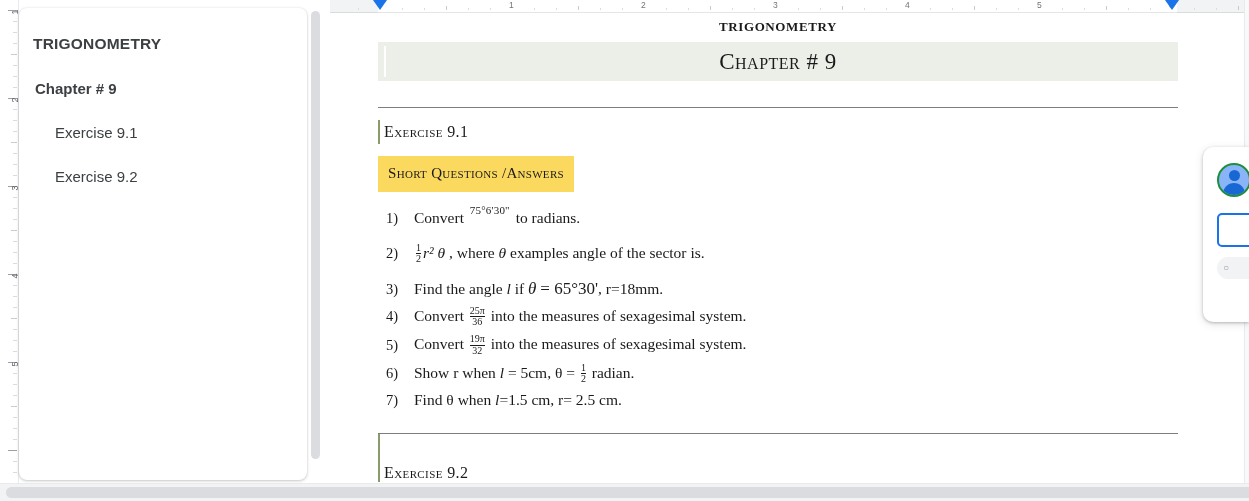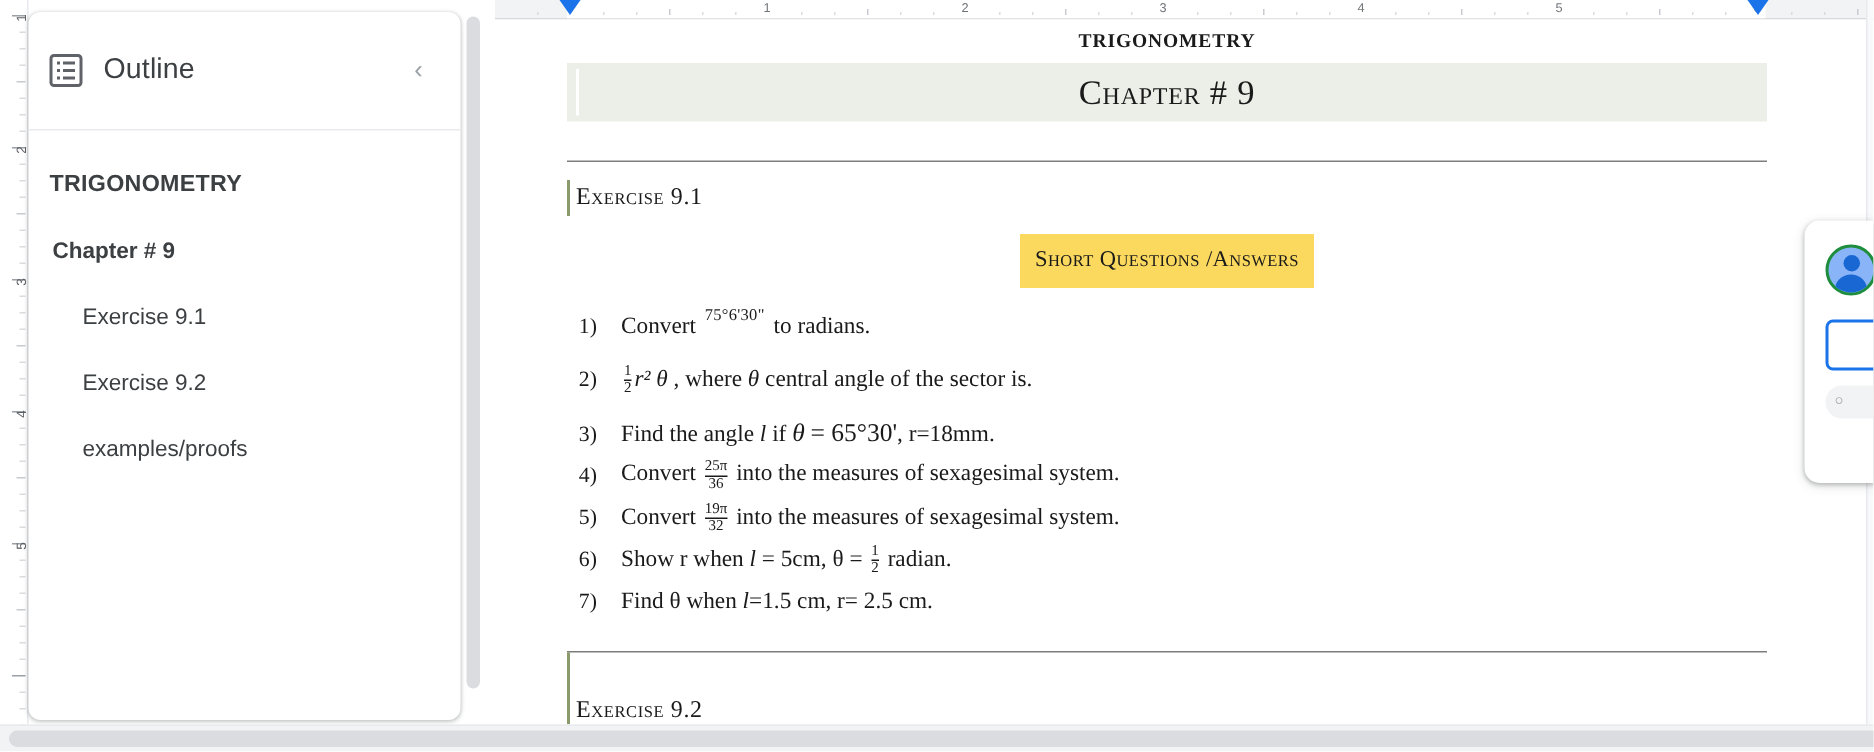--- a/index.html
+++ b/index.html
@@ -268,21 +268,21 @@
   }
   .exercise-label {
     font-family: "Liberation Serif", serif;
     font-size: 16px;
     letter-spacing: .4px;
     color: #1a1a1a;
   }
 
   .sqa-wrap {
     margin-top: 12px;
-    text-align: center;
+    text-align: left;
   }
   .sqa-highlight {
     display: inline-block;
     background: #fbd85e;
     padding: 9px 10px 10px 10px;
     font-family: "Liberation Serif", serif;
     font-size: 15px;
     color: #1a1a1a;
     letter-spacing: .3px;
   }
@@ -487,48 +487,33 @@
     <div class="v-tick minor" style="top: 483px;"></div>
     <div class="v-num" style="top: 5px;">1</div>
     <div class="v-num" style="top: 93px;">2</div>
     <div class="v-num" style="top: 181px;">3</div>
     <div class="v-num" style="top: 269px;">4</div>
     <div class="v-num" style="top: 357px;">5</div>
   </div>
 
 <div id="outline-panel">
 
-  <div id="outline-header">
-    <div id="outline-icon">
-      <i class="dot" style="top:3px"></i>
-        <i class="bar" style="top:3px"></i>
-      <i class="dot" style="top:8px"></i>
-        <i class="bar" style="top:8px"></i>
-      <i class="dot" style="top:13px"></i>
-        <i class="bar" style="top:13px"></i>
-    </div>
-    <div id="outline-title">Outline</div>
-    <div id="outline-collapse">‹</div>
-  </div>
 
   <div id="outline-list">
       <div class="outline-item lvl-title">
         <span>TRIGONOMETRY</span>
       </div>
       <div class="outline-item lvl-h1">
         <span>Chapter # 9</span>
       </div>
       <div class="outline-item lvl-h2">
         <span>Exercise 9.1</span>
       </div>
       <div class="outline-item lvl-h2">
         <span>Exercise 9.2</span>
-      </div>
-      <div class="outline-item lvl-h2">
-        <span>examples/proofs</span>
       </div>
     </div>
 </div>
 
 <div id="outline-scroll-track">
   <div id="outline-scroll-thumb"></div>
 </div>
 
 <div id="h-ruler">
   <div class="hr-margin-left"></div>
@@ -598,21 +583,21 @@
         <span class="sqa-highlight sc">Short Questions /Answers</span>
       </div>
 
       <ol class="qlist" id="question-list">
           <li class="q-sp-lg">
             <span class="num">1)</span>
             <span class="body"><span>Convert</span> <span class="sup-angle">75°6'30"</span> <span>to radians.</span></span>
           </li>
           <li class="q-sp-md">
             <span class="num">2)</span>
-            <span class="body"> <span class="frac"><span class="n">1</span><span class="d">2</span></span><span class="ital">r²</span> <span class="theta">θ</span> <span>, where</span> <span class="theta">θ</span> <span>central angle of the sector is.</span></span>
+            <span class="body"> <span class="frac"><span class="n">1</span><span class="d">2</span></span><span class="ital">r²</span> <span class="theta">θ</span> <span>, where</span> <span class="theta">θ</span> <span>examples angle of the sector is.</span></span>
           </li>
           <li class="q-sp-md">
             <span class="num">3)</span>
             <span class="body"><span>Find the angle</span> <span class="ital">l</span> <span>if</span> <span class="theta" style="font-size: 17px;">θ</span> <span style="font-size: 17px;">= 65°30'</span><span>, r=18mm.</span></span>
           </li>
           <li class="q-sp-sm">
             <span class="num">4)</span>
             <span class="body"><span>Convert</span> <span class="frac"><span class="n">25π</span><span class="d">36</span></span> <span>into the measures of sexagesimal system.</span></span>
           </li>
           <li class="q-sp-sm">

